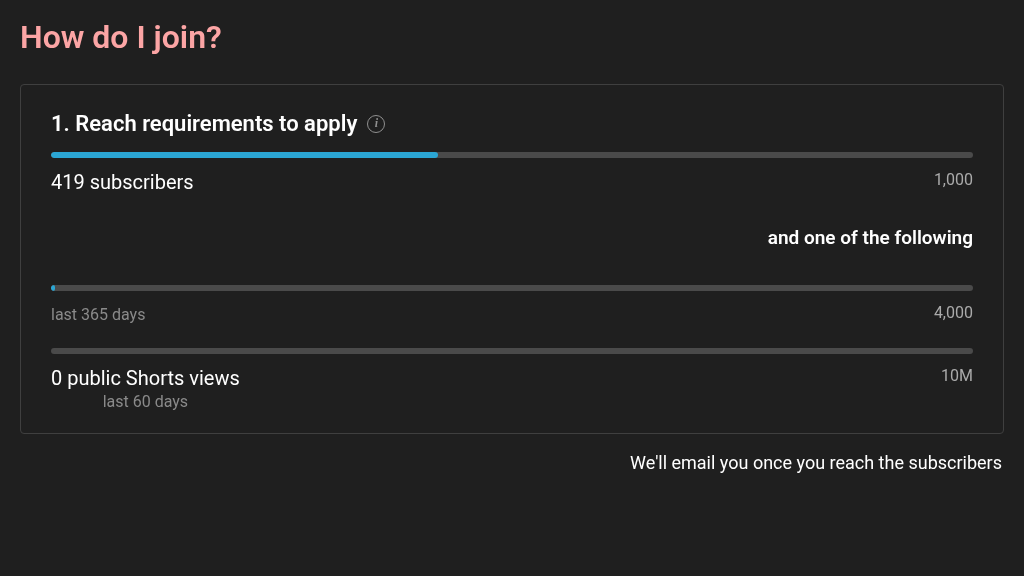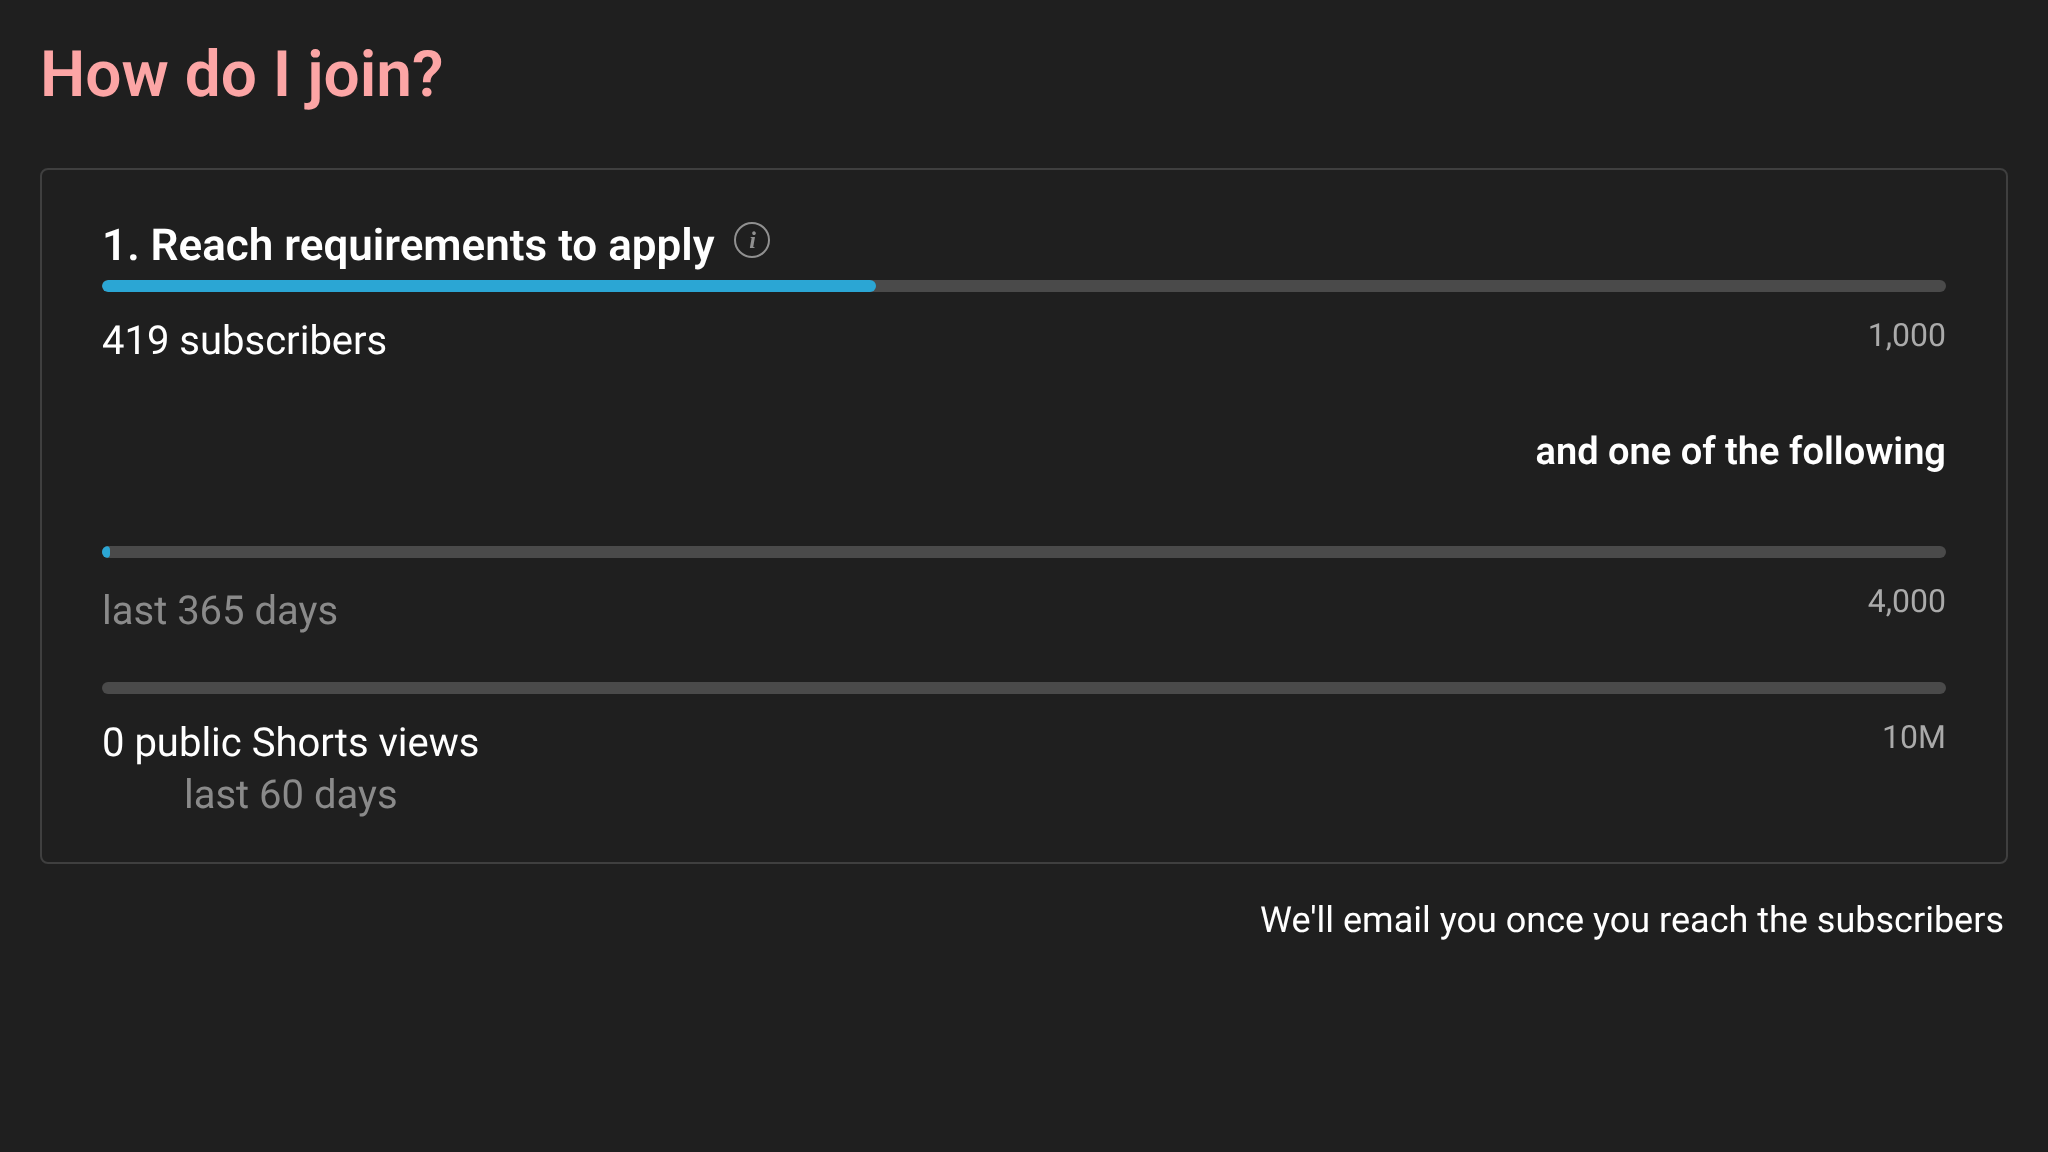--- a/index.html
+++ b/index.html
@@ -18,22 +18,23 @@
       color: #fca5a5;
       margin-bottom: 28px;
     }
     .card {
       border: 1px solid #3f3f3f;
       border-radius: 4px;
       padding: 26px 30px 22px 30px;
     }
     .req-header {
       display: flex;
+      align-items: center;
       gap: 10px;
-      margin-bottom: 4px;
+      margin-bottom: 16px;
     }
     .req-title {
       font-size: 22px;
       font-weight: 600;
       color: #fff;
     }
     .info-icon {
       width: 18px;
       height: 18px;
       border: 1.5px solid #909090;
@@ -70,21 +71,21 @@
     .metric-left {
       display: flex;
       flex-direction: column;
     }
     .metric-value {
       font-size: 20px;
       color: #fff;
       font-weight: 400;
     }
     .metric-sub {
-      font-size: 20px;
+      font-size: 16px;
       color: #8a8a8a;
       margin-top: 2px;
     }
     .metric-target {
       font-size: 16px;
       color: #aaaaaa;
       font-weight: 400;
     }
     .divider-text {
       text-align: right;

